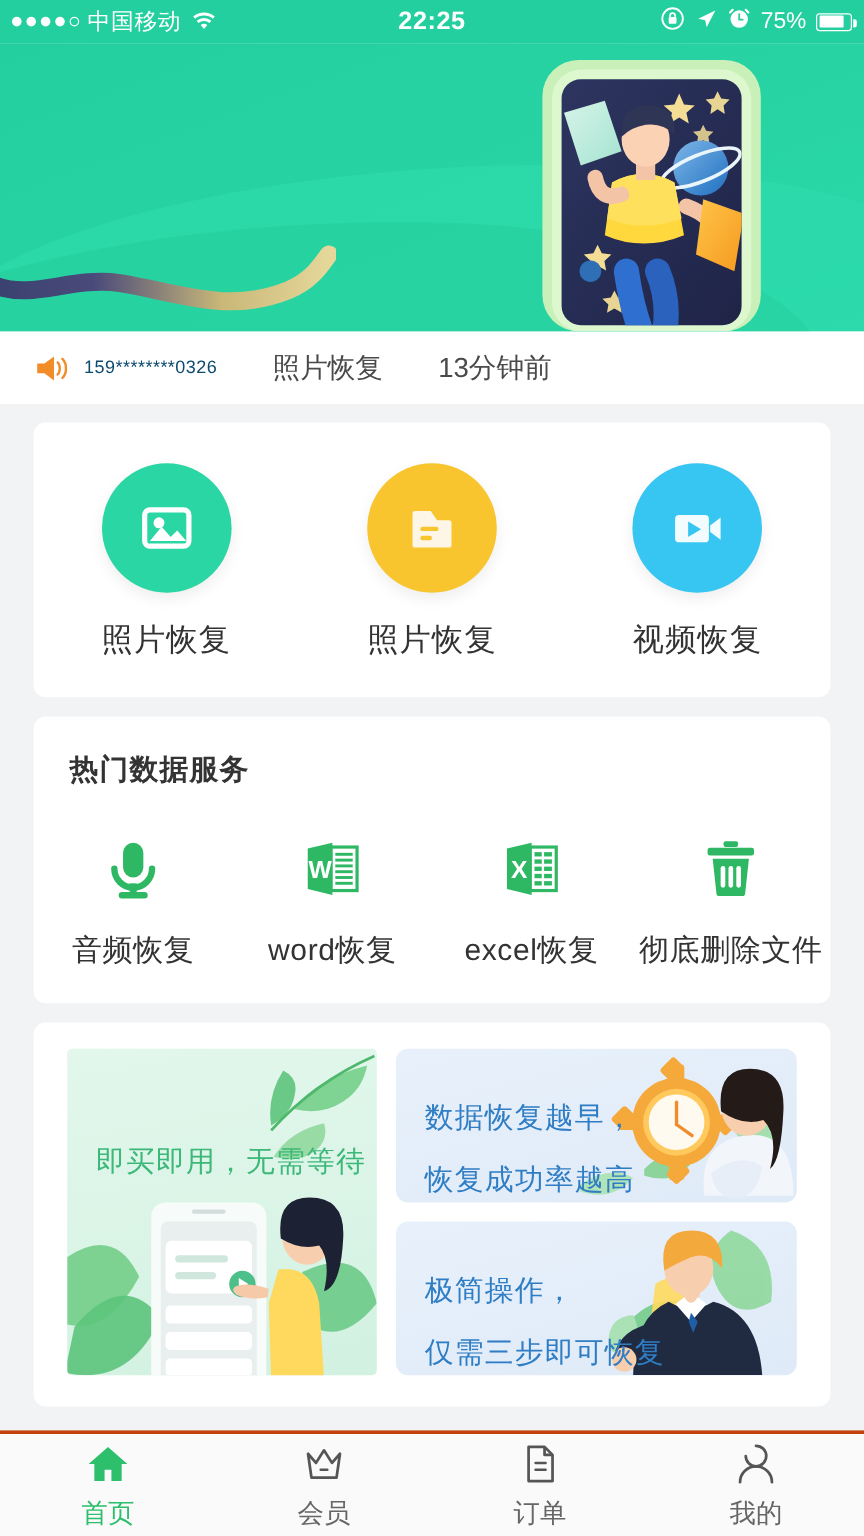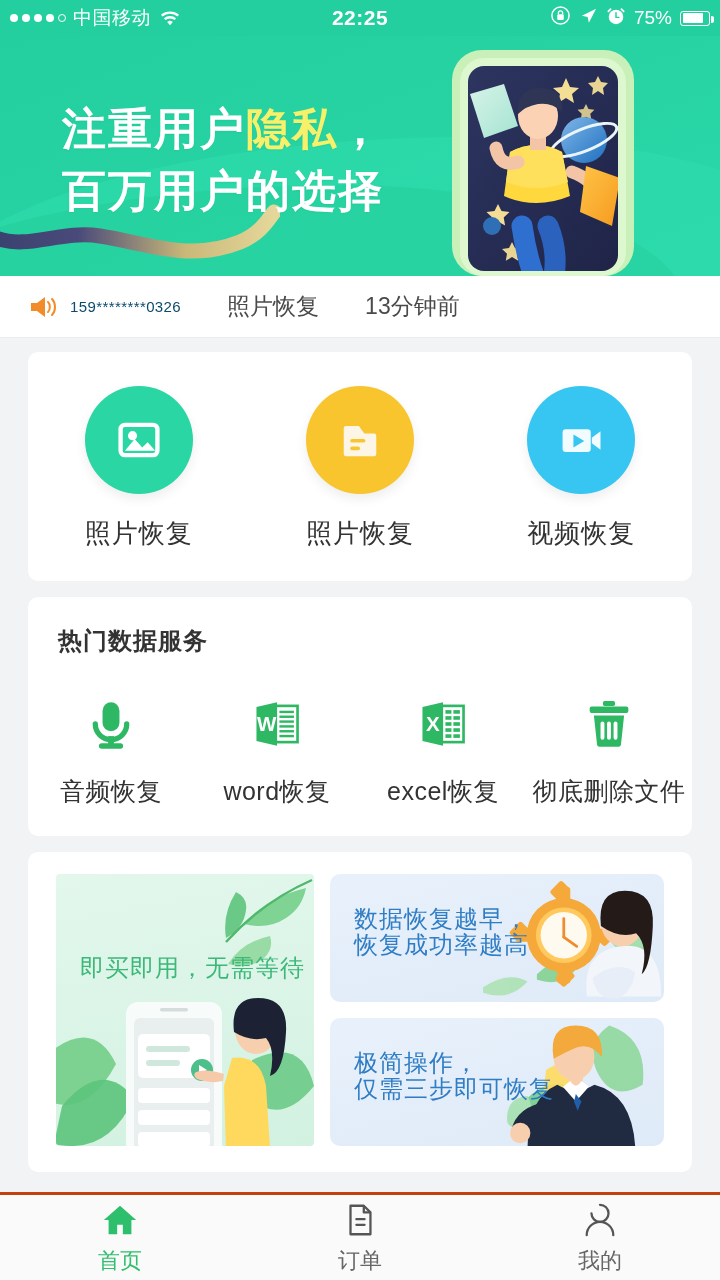--- a/index.html
+++ b/index.html
@@ -101,21 +101,21 @@
   .promo-card {
     flex:1; border-radius:10px; position:relative; overflow:hidden;
     background:linear-gradient(165deg,#e8f1fb 0%,#dfeaf8 100%);
   }
   .promo-left-text {
     position:absolute; left:24px; top:78px; font-size:24px; color:#3cb878;
     letter-spacing:1px; z-index:4; white-space:nowrap;
   }
   .promo-card-text {
     position:absolute; left:24px; top:32px; font-size:24px; color:#2f7dc4;
-    line-height:26px; letter-spacing:1px; z-index:4; white-space:pre-line;
+    line-height:52px; letter-spacing:1px; z-index:4; white-space:pre-line;
   }
 
   
   .tabbar {
     flex:0 0 88px; background:#fafafa; border-top:3px solid #c2410c;
     display:flex; align-items:center;
   }
   .tab { flex:1; display:flex; flex-direction:column; align-items:center; gap:6px; }
   .tab-ico { width:40px; height:40px; display:flex; align-items:center; justify-content:center; }
   .tab-label { font-size:22px; color:#666666; }
@@ -181,24 +181,20 @@
         <linearGradient id="rg" x1="0" y1="0" x2="1" y2="0">
           <stop offset="0" stop-color="#2b3a63"></stop>
             <stop offset=".45" stop-color="#4a4a7a"></stop>
           <stop offset=".75" stop-color="#c9b878"></stop>
             <stop offset="1" stop-color="#e5d79a"></stop>
         </linearGradient>
       </defs>
       <path d="M18 18 C 52 4, 66 36, 96 48 C 128 60, 160 40, 200 46 C 250 54, 290 72, 340 52 C 360 44, 368 30, 374 22" fill="none" stroke="url(#rg)" stroke-width="15" stroke-linecap="round"></path>
     </svg>
 
-    <div class="hero-text">
-      <div class="hl"><span>注重用户</span><span class="hlt">隐私</span><span>，</span></div>
-      <div class="hl">百万用户的选择</div>
-    </div>
 
     <svg class="illus" viewBox="0 0 270 232">
       <defs>
         <linearGradient id="scr" x1="0" y1="0" x2="1" y2="1">
           <stop offset="0" stop-color="#2d3560"></stop>
             <stop offset="1" stop-color="#1f2447"></stop>
         </linearGradient>
         <linearGradient id="plan" x1="0" y1="0" x2="1" y2="1">
           <stop offset="0" stop-color="#7fb7e8"></stop>
             <stop offset="1" stop-color="#1f6fc0"></stop>
@@ -491,20 +487,29 @@
 
     <div class="tab active">
       <span class="tab-ico">
         <svg viewBox="0 0 40 40" width="38" height="38">
           <path d="M20 5 3 20h5v15h9V25h6v10h9V20h5z" fill="#2ebf6d"></path>
         </svg>
       </span>
       <span class="tab-label">首页</span>
     </div>
 
+    <div class="tab">
+      <span class="tab-ico">
+        <svg viewBox="0 0 40 40" width="38" height="38">
+          <path d="M6 11 13 19 20 8 27 19 34 11 31 32H9z" fill="none" stroke="#555" stroke-width="2.4" stroke-linejoin="round"></path>
+          <rect x="16" y="24" width="8" height="2.2" rx="1.1" fill="#555"></rect>
+        </svg>
+      </span>
+      <span class="tab-label">会员</span>
+    </div>
 
     <div class="tab">
       <span class="tab-ico">
         <svg viewBox="0 0 40 40" width="38" height="38">
           <path d="M10 5h14l7 7v23H10z" fill="none" stroke="#555" stroke-width="2.4" stroke-linejoin="round"></path>
           <path d="M24 5v7h7" fill="none" stroke="#555" stroke-width="2.4" stroke-linejoin="round"></path>
           <rect x="15" y="18" width="11" height="2.2" rx="1.1" fill="#555"></rect>
           <rect x="15" y="24" width="11" height="2.2" rx="1.1" fill="#555"></rect>
         </svg>
       </span>

